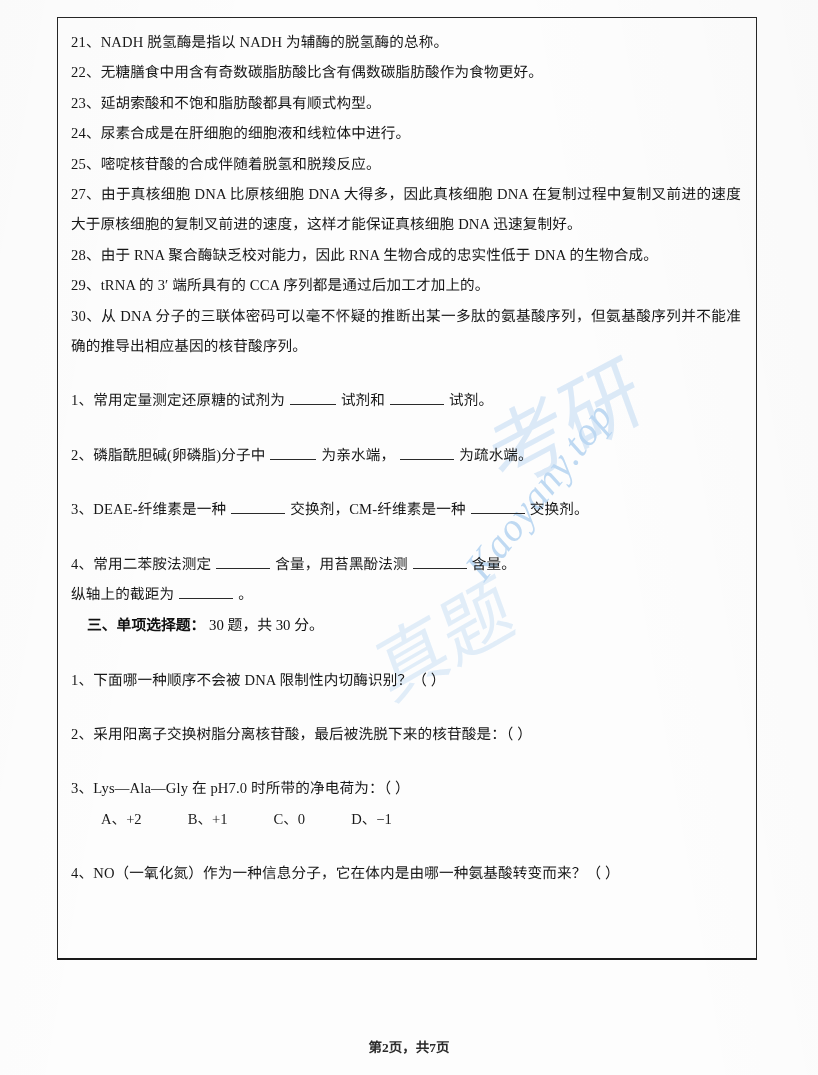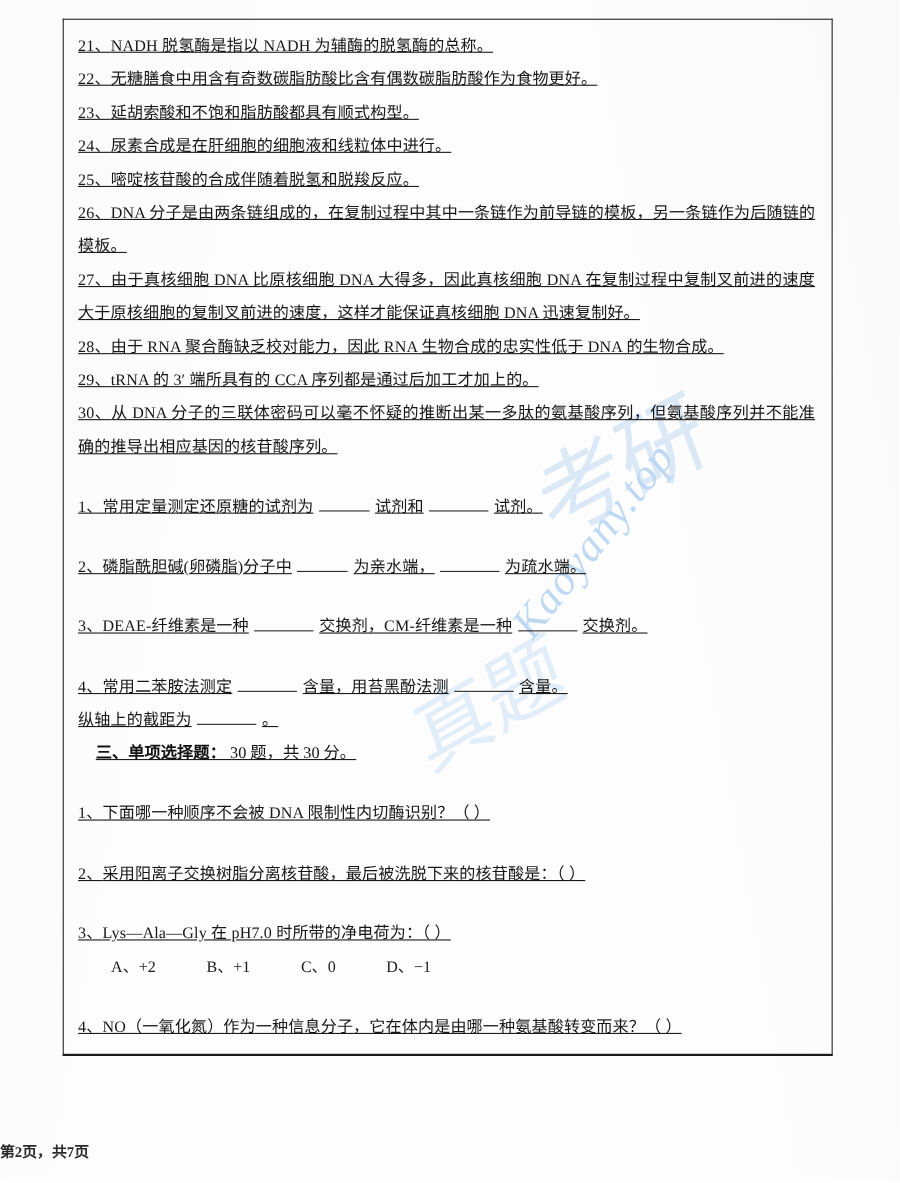--- a/index.html
+++ b/index.html
@@ -47,21 +47,20 @@
 
   .frame-inner {
     position: absolute;
     left: 57px;
     top: 17px;
     width: 700px;
     height: 943px;
     box-sizing: border-box;
     padding: 10px 16px 0 14px;
     z-index: 4;
-    text-decoration: underline;
   }
 
   
   .q-line {
     font-size: 14.6px;
     line-height: 30.4px;
     letter-spacing: 0.15px;
     white-space: nowrap;
     color: #161616;
   }
@@ -112,20 +111,21 @@
   .sp-a { display: inline-block; width: 14px; }
   .sp-b { display: inline-block; width: 46px; }
   .sp-c { display: inline-block; width: 40px; }
 
   
   .footer {
     position: absolute;
     left: 0;
     top: 1036px;
     width: 818px;
+    text-align: center;
     font-size: 13.5px;
     color: #2a2a2a;
     font-weight: bold;
     z-index: 5;
     font-family: "Liberation Serif", "DejaVu Serif", serif;
   }
 
   
   .wm-latin {
     position: absolute;
@@ -200,23 +200,20 @@
     </div>
 
     <div class="q-line">
       <span>24、</span><span>尿素合成是在肝细胞的细胞液和线粒体中进行。</span>
     </div>
 
     <div class="q-line">
       <span>25、</span><span>嘧啶核苷酸的合成伴随着脱氢和脱羧反应。</span>
     </div>
 
-    <div class="q-line wrap">
-      <span>26、</span><span>DNA 分子是由两条链组成的，在复制过程中其中一条链作为前导链的模板，另一条链作为后随链的模板。</span>
-    </div>
 
     <div class="q-line wrap">
       <span>27、</span><span>由于真核细胞 DNA 比原核细胞 DNA 大得多，因此真核细胞 DNA 在复制过程中复制叉前进的速度大于原核细胞的复制叉前进的速度，这样才能保证真核细胞 DNA 迅速复制好。</span>
     </div>
 
     <div class="q-line">
       <span>28、</span><span>由于 RNA 聚合酶缺乏校对能力，因此 RNA 生物合成的忠实性低于 DNA 的生物合成。</span>
     </div>
 
     <div class="q-line">

